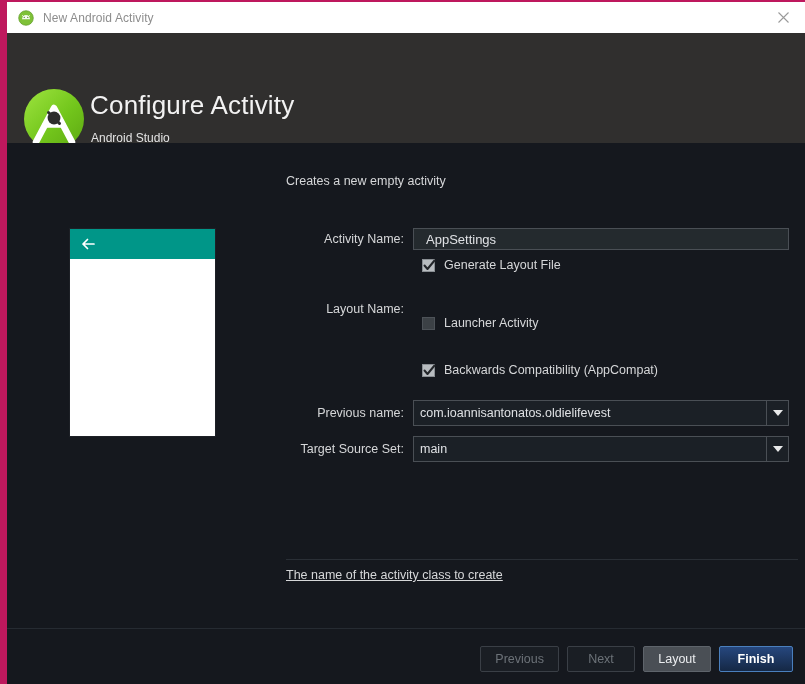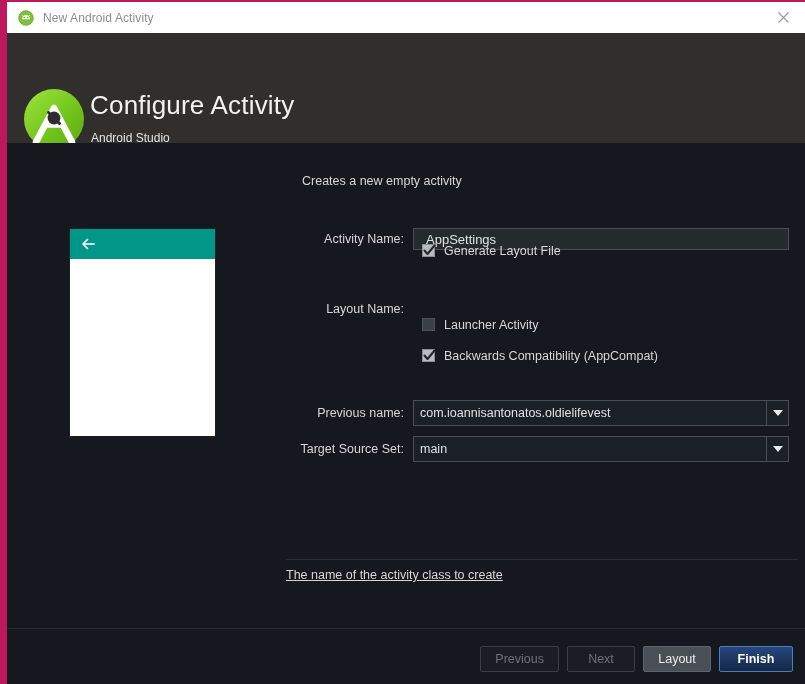--- a/index.html
+++ b/index.html
@@ -133,21 +133,21 @@
   
   .form {
     position: absolute;
     left: 271px;
     top: 0;
     width: 520px;
     height: 100%;
   }
   .form-desc {
     position: absolute;
-    left: 24px;
+    left: 8px;
     top: 31px;
     font-size: 12.5px;
     color: #d6d7d9;
     white-space: nowrap;
   }
 
   .row {
     position: absolute;
     left: 0;
     width: 520px;
@@ -217,21 +217,22 @@
     border-right: 5px solid transparent;
     border-top: 6px solid #e8e9ea;
   }
 
   .checkrow {
     position: absolute;
     left: 0;
     width: 520px;
     height: 20px;
     display: flex;
-    align-items: flex-start;
+    align-items: flex-end;
+    margin-top: 8px;
   }
   .checkrow .spacer { width: 144px; flex: 0 0 auto; }
   .cbox {
     width: 13px;
     height: 13px;
     flex: 0 0 auto;
     box-sizing: border-box;
     position: relative;
   }
   .cbox.on  { background: #b8bcc0; border: 1px solid #8a8f94; }
@@ -384,21 +385,21 @@
             <path d="M2.5 7.5 L5.5 11 L12.5 2.5" stroke="#23262a" stroke-width="2" fill="none" stroke-linecap="round" stroke-linejoin="round"></path>
           </svg>
         </span>
         <span class="check-label">Generate Layout File</span>
       </div>
 
       <div class="row" style="top:135px">
         <div class="row-label">Layout Name:</div>
       </div>
 
-      <div class="checkrow" style="top:175px">
+      <div class="checkrow" style="top:159px">
         <span class="spacer"></span>
         <span class="cbox off"></span>
         <span class="check-label">Launcher Activity</span>
       </div>
 
       <div class="checkrow" style="top:206px">
         <span class="spacer"></span>
         <span class="cbox on">
           <svg width="15" height="15" viewBox="0 0 15 15">
             <path d="M2.5 7.5 L5.5 11 L12.5 2.5" stroke="#23262a" stroke-width="2" fill="none" stroke-linecap="round" stroke-linejoin="round"></path>

